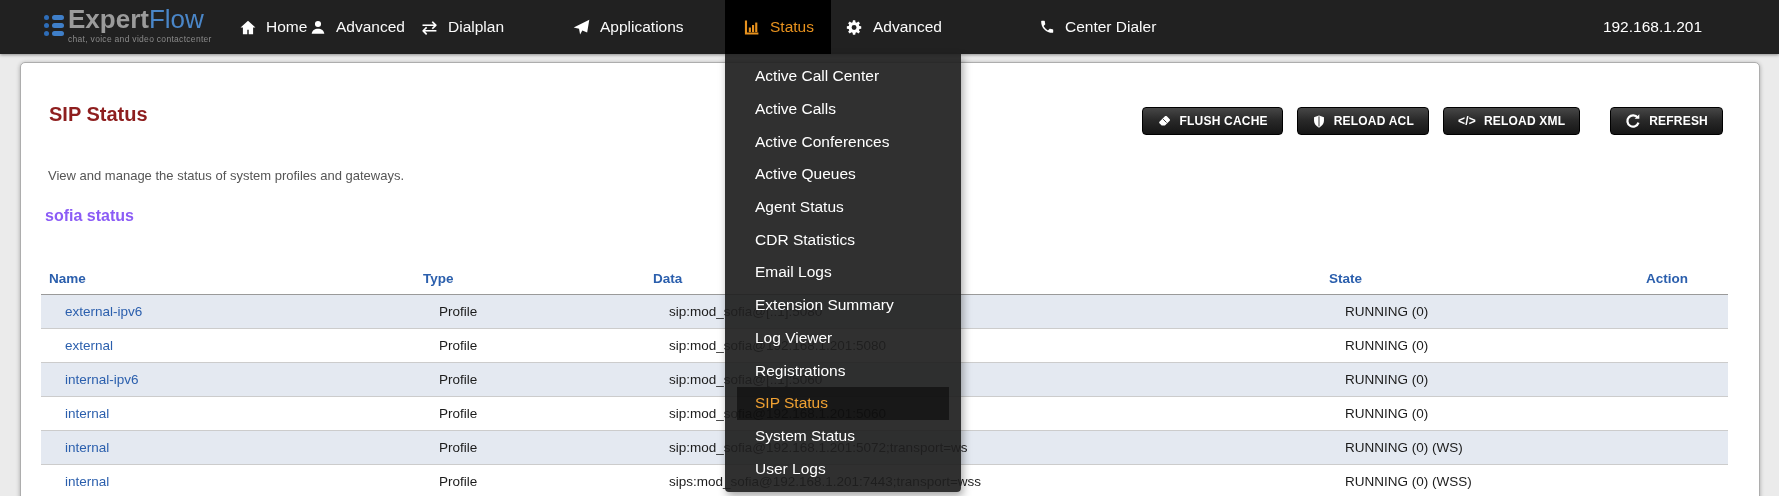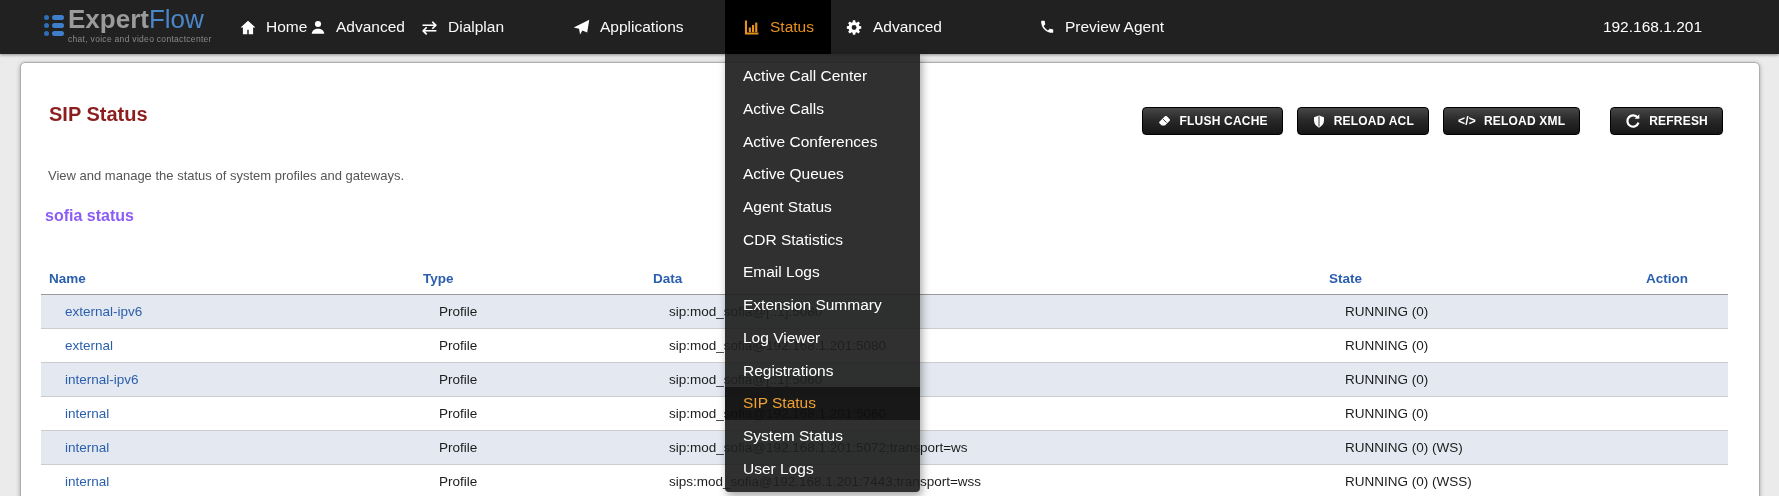--- a/index.html
+++ b/index.html
@@ -42,23 +42,23 @@
   }
   .nav-item.active .nav-label { color:#e8921e; }
   .nav-ip {
     position:absolute; top:0; right:77px; height:54px;
     display:flex; align-items:center;
     color:#fff; font-size:15.5px;
   }
 
   
   .dropdown {
-    position:absolute; left:0; top:54px; width:195px; height:438px;
+    position:absolute; left:0; top:54px; width:236px; height:438px;
     background:rgba(30,30,30,0.92);
-    z-index:20; padding:6px 0;
+    z-index:20; padding:6px 12px;
     border-radius:0 0 4px 4px;
     box-shadow:2px 4px 8px rgba(0,0,0,.35);
   }
   .menu-item {
     height:32.7px; display:flex; align-items:center;
     padding:0 18px; color:#fff; font-size:15.5px; cursor:pointer; white-space:nowrap;
   }
   .menu-item.active { color:#f0a132; background:rgba(0,0,0,.5); }
 
   
@@ -218,21 +218,21 @@
     <span class="nav-label">Advanced</span>
   </div>
 
 
   <div class="nav-item" style="left:1037px">
     <span class="nicon">
       <svg width="16" height="16" viewBox="0 0 24 24">
           <path fill="#fff" d="M6.9 10.6c1.5 2.9 3.7 5.1 6.5 6.5l2.2-2.2c.3-.3.7-.4 1-.3 1.2.4 2.4.6 3.7.6.5 0 1 .4 1 1v3.6c0 .6-.5 1-1 1C10.7 20.8 3.2 13.3 3.2 3.7c0-.5.4-1 1-1h3.6c.6 0 1 .5 1 1 0 1.3.2 2.5.6 3.7.1.3 0 .7-.3 1z"></path>
         </svg>
     </span>
-    <span class="nav-label">Preview Agent</span>
+    <span class="nav-label">Center Dialer</span>
   </div>
 
   <div class="nav-ip">192.168.1.201</div>
 </div>
 
 <div class="card">
 
   <div class="page-title">SIP Status</div>
 
   <div class="toolbar">

